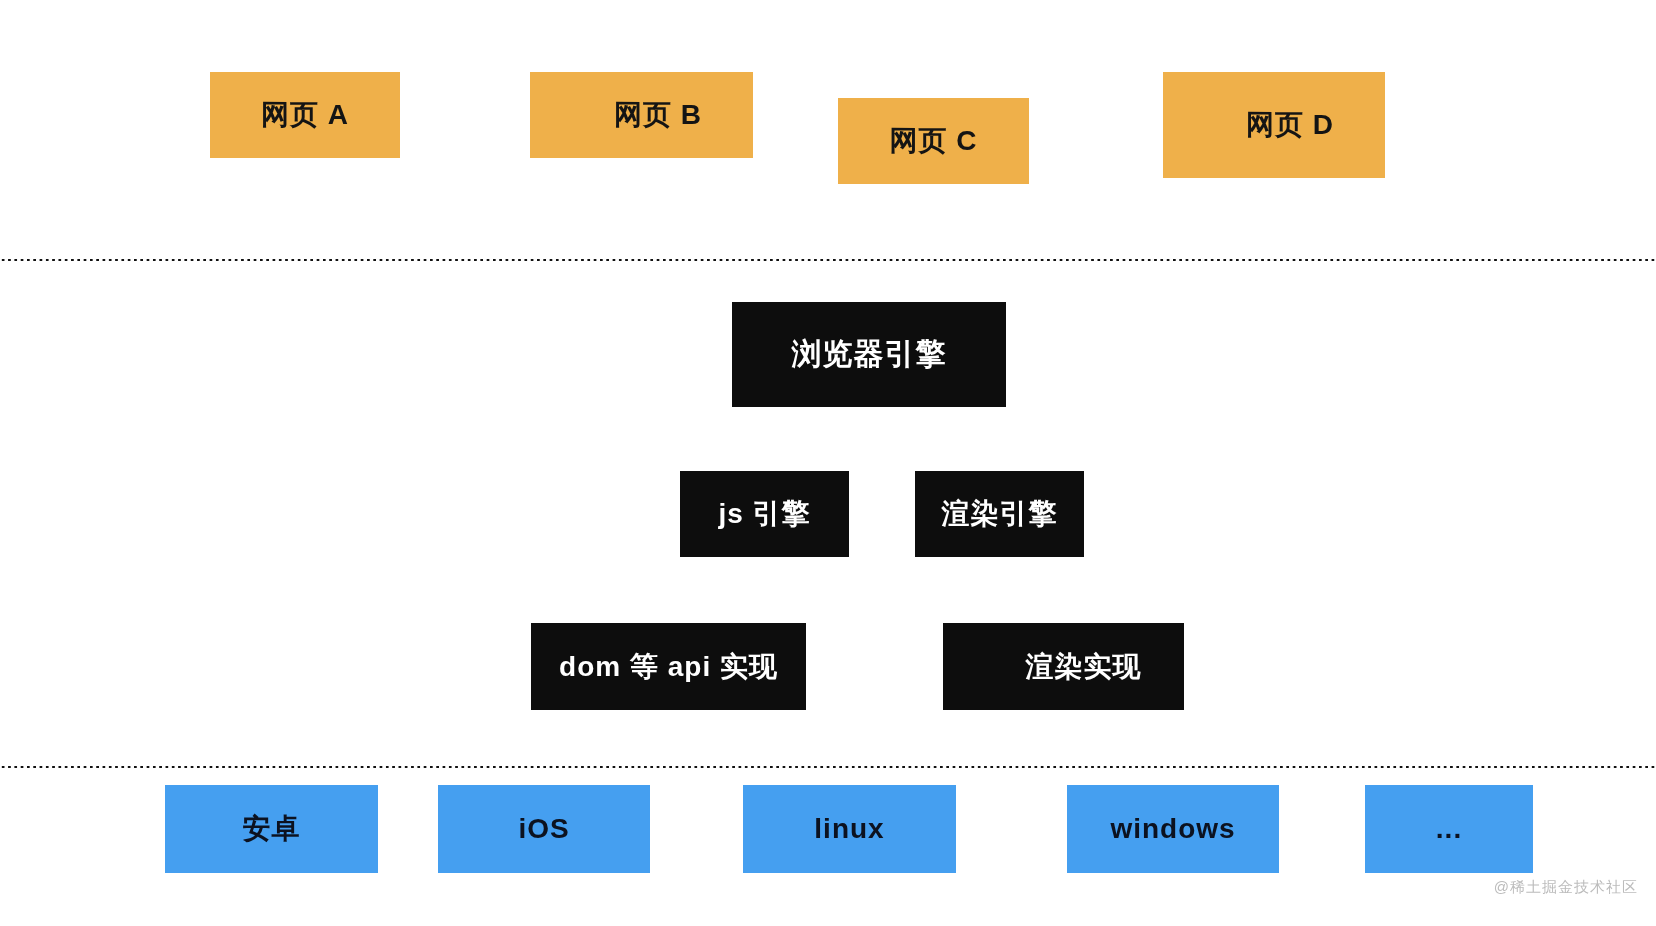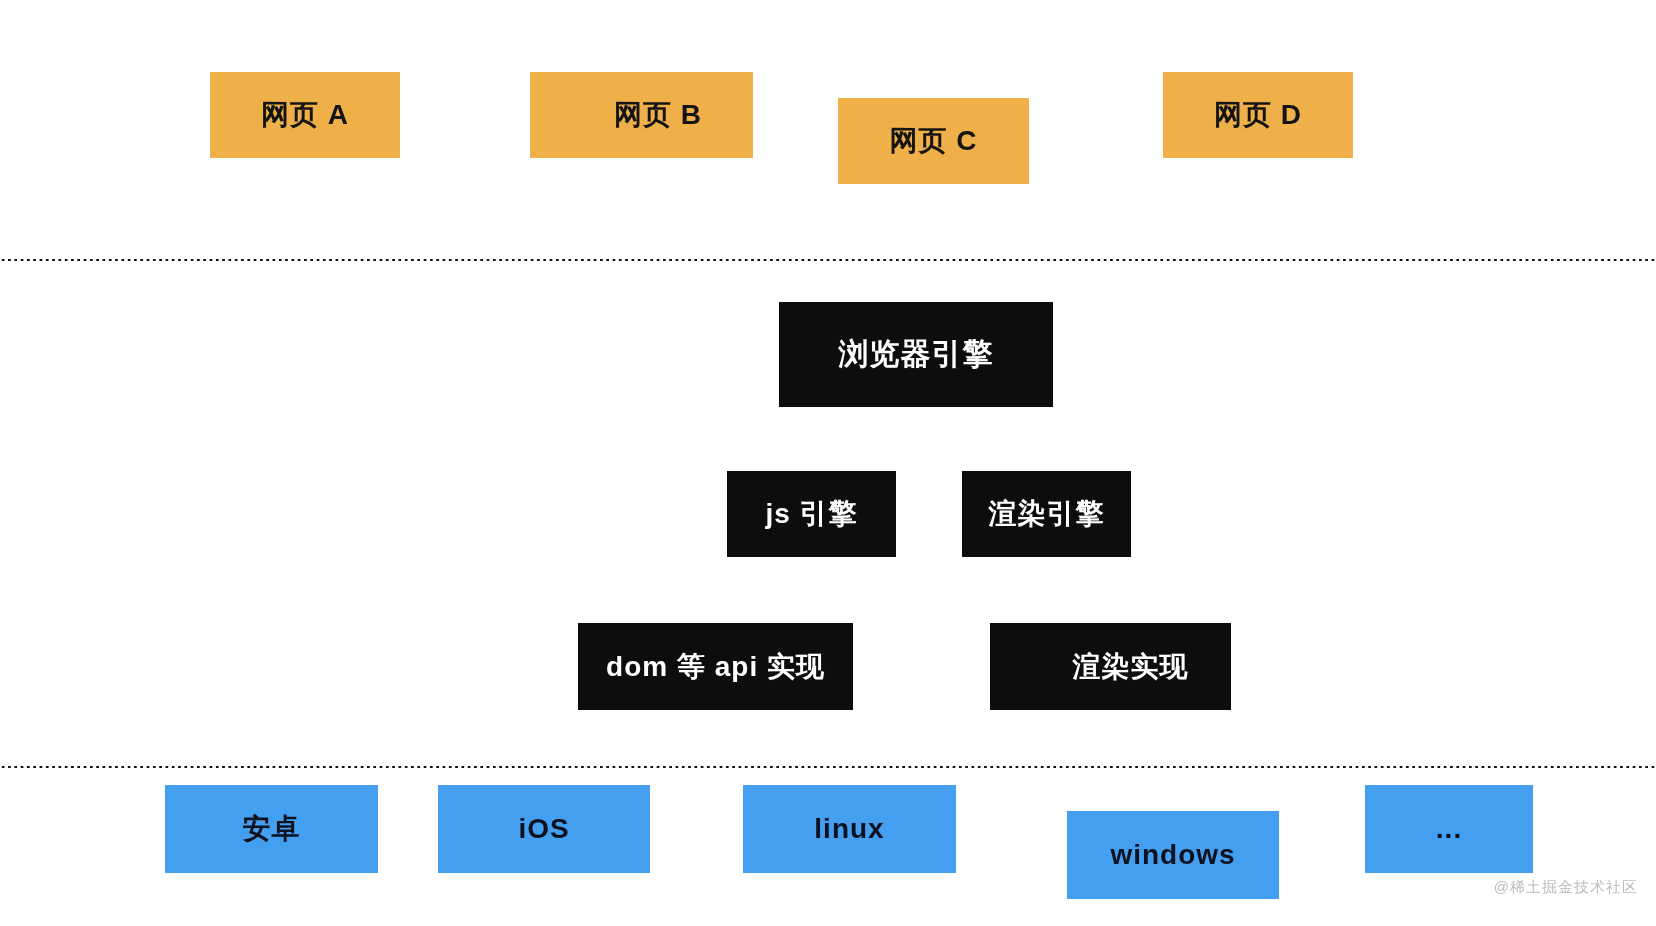--- a/index.html
+++ b/index.html
@@ -25,42 +25,41 @@
     letter-spacing: 1px;
     white-space: nowrap;
   }
   .orange {
     background: var(--webpage-box, #efb04a);
     color: var(--webpage-text, #141414);
   }
   .black {
     background: var(--engine-box, #0d0d0d);
     color: var(--engine-text, #ffffff);
-    margin-left: 47px;
   }
   .blue {
     background: var(--platform-box, #459ff0);
     color: var(--platform-text, #0c1220);
   }
   
   .pos-web-a { left: 210px;  top: 72px; width: 190px; height: 86px; }
   .pos-web-b { left: 530px;  top: 72px; width: 190px; height: 86px; padding-left: 33px; }
   .pos-web-c { left: 838px;  top: 72px; width: 191px; height: 86px; margin-top: 26px; }
-  .pos-web-d { left: 1163px; top: 72px; width: 190px; height: 86px; }
+  .pos-web-d { left: 1163px; top: 72px; width: 190px; height: 106px; padding-left: 32px; }
   
   .pos-browser-engine { left: 732px; top: 302px; width: 274px; height: 105px; font-size: 30px; }
   .pos-js-engine      { left: 680px; top: 471px; width: 169px; height: 86px; }
   .pos-render-engine  { left: 915px; top: 471px; width: 169px; height: 86px; }
   .pos-dom-api        { left: 531px; top: 623px; width: 275px; height: 87px; }
   .pos-render-impl    { left: 943px; top: 623px; width: 201px; height: 87px; padding-left: 40px; }
   
   .pos-android { left: 165px;  top: 785px; width: 213px; height: 88px; }
   .pos-ios     { left: 438px;  top: 785px; width: 212px; height: 88px; }
   .pos-linux   { left: 743px;  top: 785px; width: 213px; height: 88px; }
-  .pos-windows { left: 1067px; top: 785px; width: 212px; height: 88px; margin-top: 26px; }
+  .pos-windows { left: 1067px; top: 785px; width: 212px; height: 88px; }
   .pos-more    { left: 1365px; top: 785px; width: 168px; height: 88px; }
 
   .dotted-line {
     position: absolute;
     left: 0;
     width: 100%;
     height: 4px;
     background-image: radial-gradient(circle at 3px 2px, var(--dotted-line, #111111) 1.2px, transparent 1.5px);
     background-size: 6.3px 4px;
     background-repeat: repeat-x;

